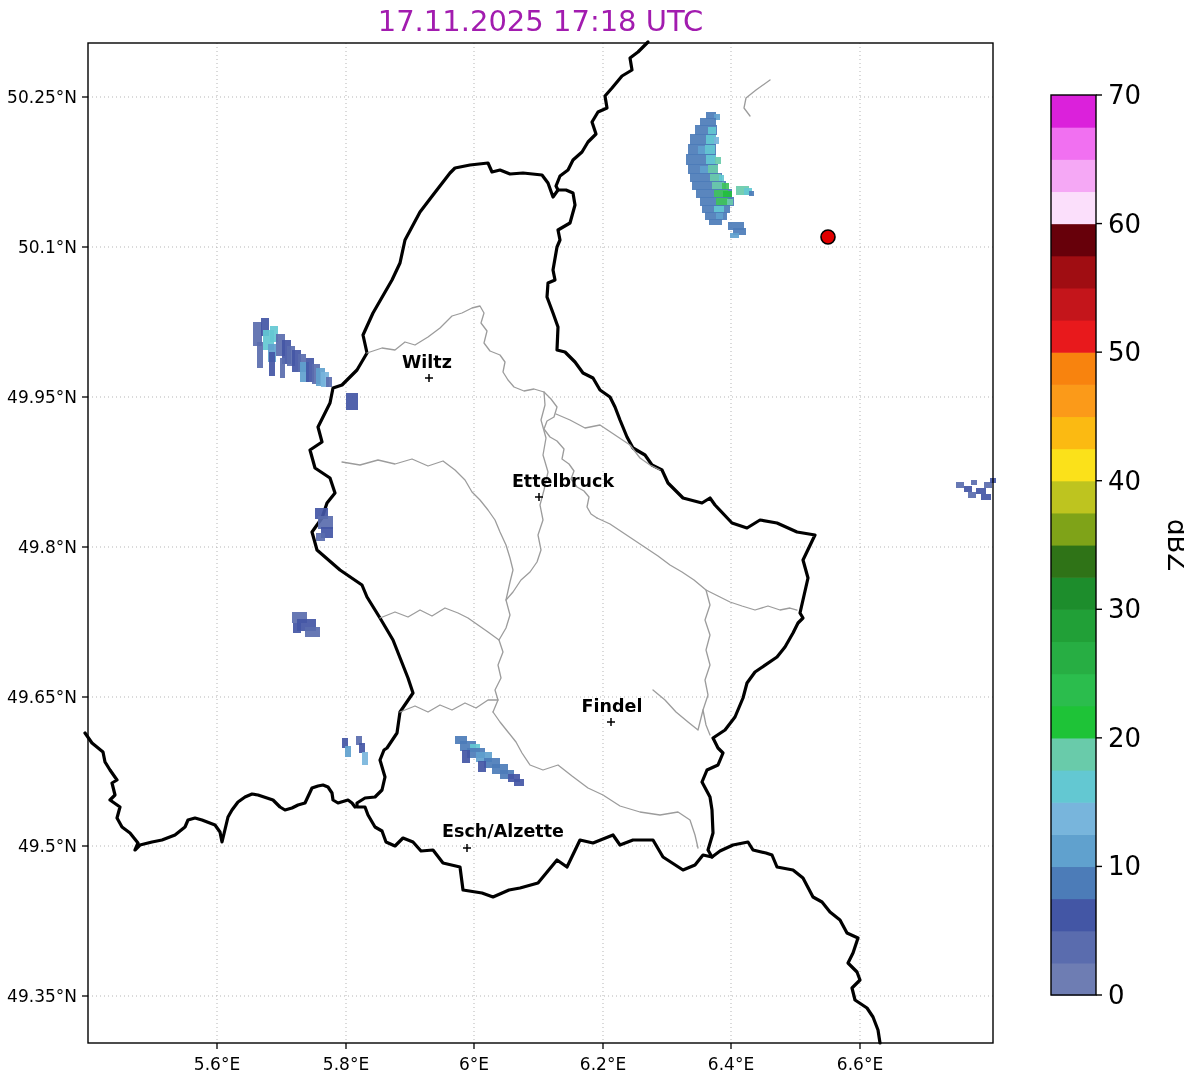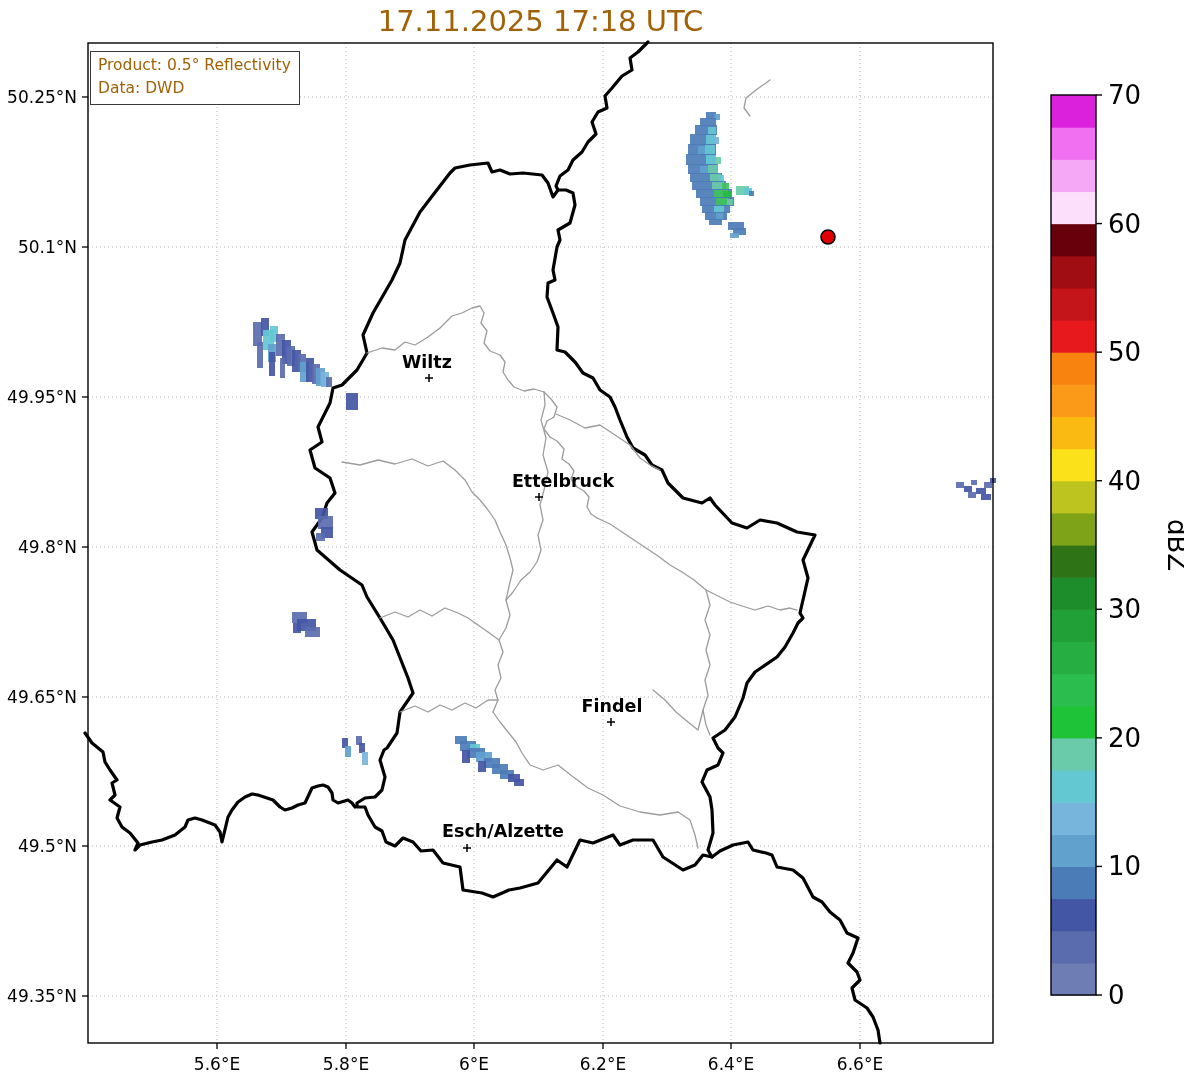--- a/index.html
+++ b/index.html
@@ -1,17 +1,17 @@
 <!DOCTYPE html>
 <html><head>
 <meta charset="utf-8">
 <style>
   html,body{margin:0;padding:0;background:#fff;}
   .figure{position:relative;width:1184px;height:1081px;background:#fff;
-          font-family:"DejaVu Sans","Liberation Sans",sans-serif;color:#a16207;overflow:hidden;}
+          font-family:"DejaVu Sans","Liberation Sans",sans-serif;color:#a21caf;overflow:hidden;}
   .figure-title{position:absolute;left:88px;top:6px;width:905px;text-align:center;
                 font-size:29px;line-height:1.1;}
   .info-box{position:absolute;left:90px;top:51px;background:#fff;border:1.2px solid #3a3a3a;
             padding:2px 8px 3px 7px;font-size:15.5px;line-height:1.5;white-space:nowrap;}
   svg{position:absolute;left:0;top:0;}
   text{font-family:"DejaVu Sans","Liberation Sans",sans-serif;}
 </style>
 </head>
 <body>
 
@@ -267,18 +267,14 @@
         <line x1="1096" y1="737.8571428571429" x2="1102" y2="737.8571428571429" stroke="#000" stroke-width="1.4"></line>
         <text x="1108" y="746.8571428571429" font-size="26" fill="#000">20</text>
         <line x1="1096" y1="866.4285714285713" x2="1102" y2="866.4285714285713" stroke="#000" stroke-width="1.4"></line>
         <text x="1108" y="875.4285714285713" font-size="26" fill="#000">10</text>
         <line x1="1096" y1="995" x2="1102" y2="995" stroke="#000" stroke-width="1.4"></line>
         <text x="1108" y="1004" font-size="26" fill="#000">0</text>
       </g>
     <text id="colorbar-label" transform="translate(1168,545) rotate(90)" text-anchor="middle" font-size="26" fill="#000">dBZ</text>
   </svg>
 
-  <div class="info-box">
-    <div>Product: 0.5° Reflectivity</div>
-    <div>Data: DWD</div>
-  </div>
 
 </div>
 
 </body></html>

